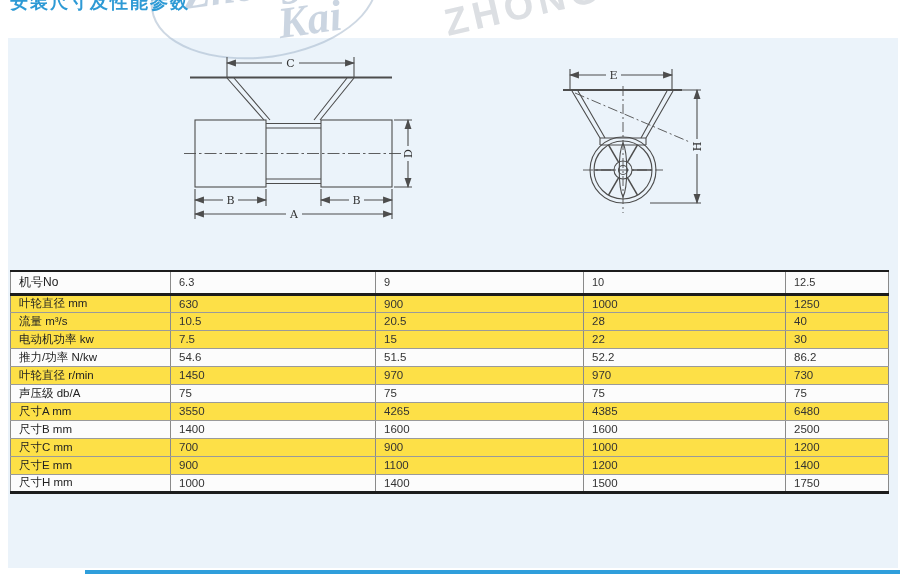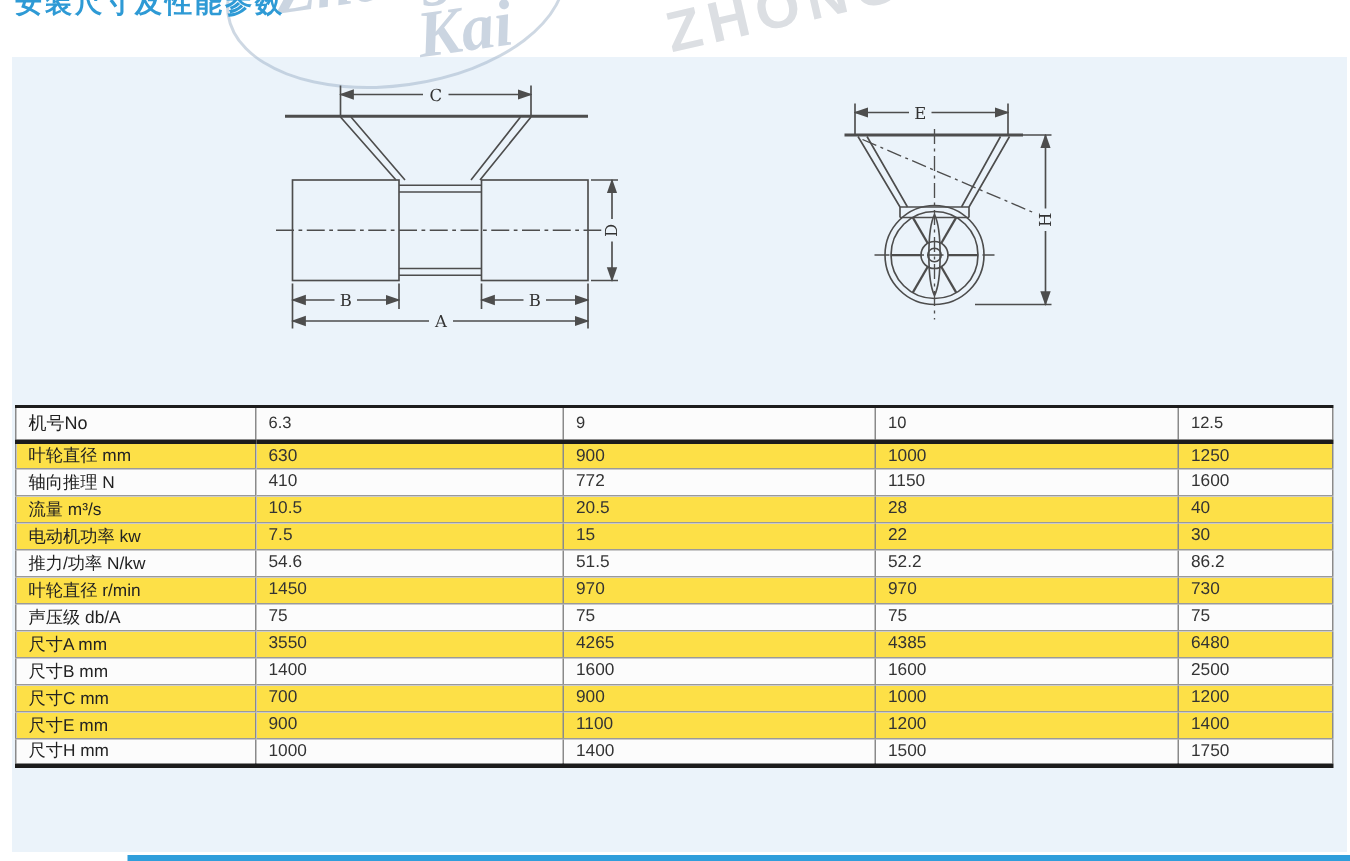--- a/index.html
+++ b/index.html
@@ -200,27 +200,20 @@
           </tr>
         </thead>
       <tbody>
           <tr class="odd">
             <td class="lbl">叶轮直径 mm</td>
             <td>630</td>
             <td>900</td>
             <td>1000</td>
             <td>1250</td>
           </tr>
-          <tr class="even">
-            <td class="lbl">轴向推理 N</td>
-            <td>410</td>
-            <td>772</td>
-            <td>1150</td>
-            <td>1600</td>
-          </tr>
           <tr class="odd">
             <td class="lbl">流量 m³/s</td>
             <td>10.5</td>
             <td>20.5</td>
             <td>28</td>
             <td>40</td>
           </tr>
           <tr class="odd">
             <td class="lbl">电动机功率 kw</td>
             <td>7.5</td>

